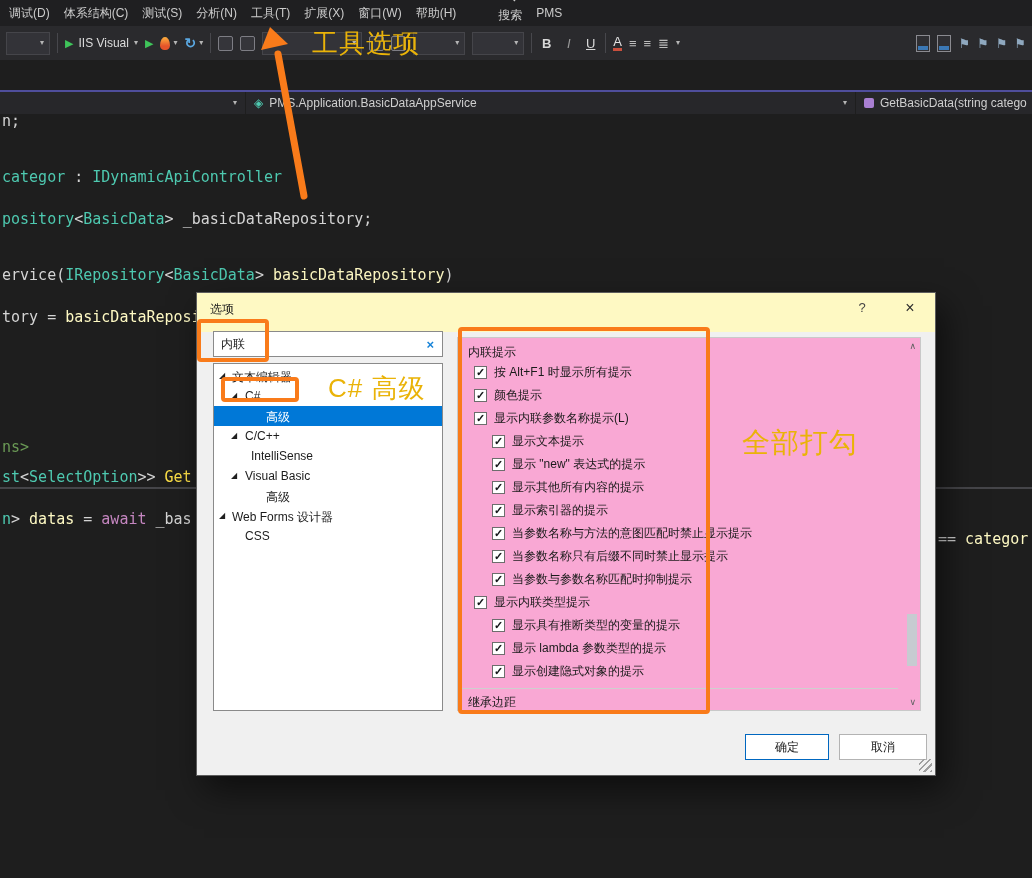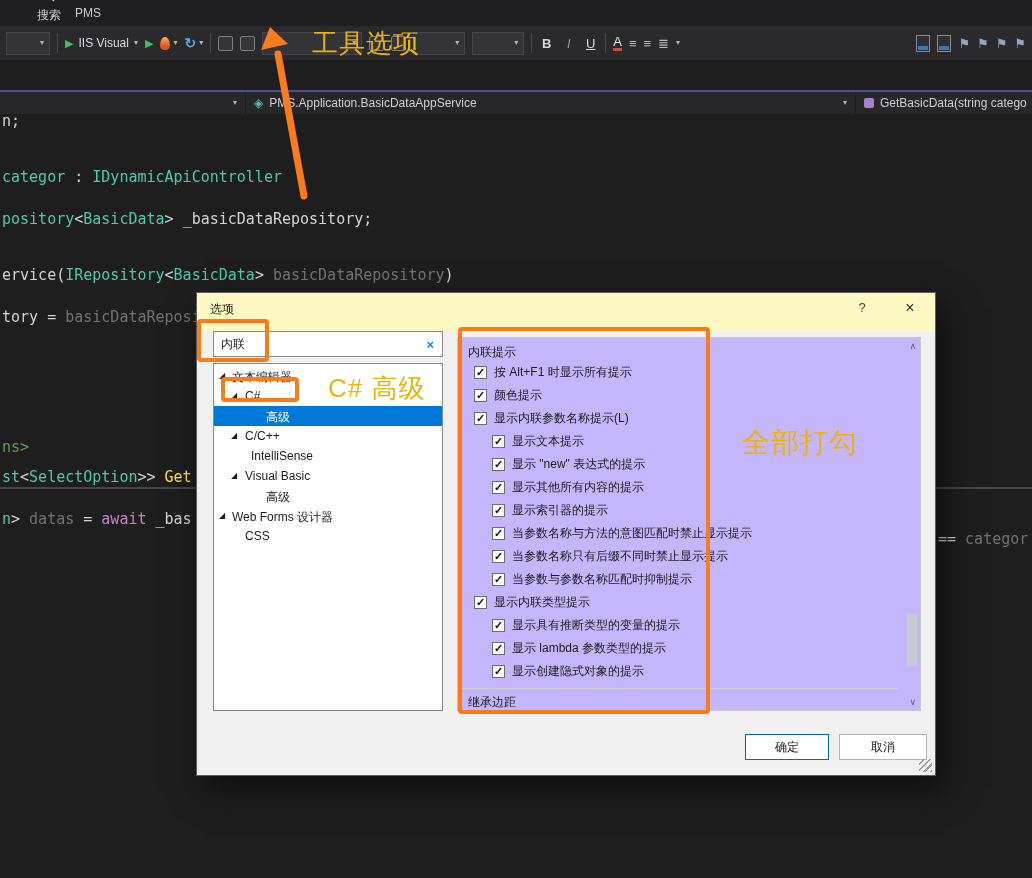--- a/index.html
+++ b/index.html
@@ -46,21 +46,21 @@
   .c2{width:610px;border-right:1px solid #1e1e1e;}
   .c2 .dd{margin-left:auto;}
   .c3{flex:1;overflow:hidden;}
   .cls-icon{color:#4ec9b0;font-size:12px;line-height:1;}
   .cube-icon{width:10px;height:10px;background:#a97fd2;border-radius:2px;flex:none;}
   .nav-text{white-space:nowrap;}
 
   
   .code-line{position:absolute;font-family:"DejaVu Sans Mono","Liberation Mono",monospace;
              font-size:15px;white-space:pre;z-index:2;}
-  .tok-plain{color:#d4d4d4}.tok-type{color:#4ec9b0}.tok-param{color:#737373}
+  .tok-plain{color:#d4d4d4}.tok-type{color:#4ec9b0}.tok-param{color:#fef9c3}
   .tok-method{color:#fde047}.tok-keyword{color:#c586c0}.tok-doc{color:#6a9955}
   .splitter{position:absolute;left:0;top:487px;width:100%;height:2px;background:#454549;z-index:3;}
 
   
   .dialog{position:absolute;left:196px;top:292px;width:740px;height:484px;background:#f0f0f0;
           border:1px solid #5d5d5d;box-shadow:8px 14px 32px rgba(0,0,0,.55);z-index:10;
           font-size:12px;color:#1b1b1b;box-sizing:border-box;}
   .dlg-titlebar{position:absolute;top:0;left:0;right:0;height:39px;background:#fef9c3;}
   .dlg-title{position:absolute;left:13px;top:8px;}
   .dlg-help{position:absolute;right:56px;top:4px;width:34px;height:22px;text-align:center;line-height:22px;color:#454545;font-size:13px;}
@@ -68,21 +68,21 @@
   .dlg-search{position:absolute;left:16px;top:38px;width:230px;height:26px;background:#fff;
               border:1px solid #8a8a8a;display:flex;align-items:center;box-sizing:border-box;}
   .search-text{flex:1;padding-left:7px;color:#1b1b1b;}
   .search-clear{padding-right:8px;color:#1683d8;font-size:13px;font-weight:bold;}
   .dlg-tree{position:absolute;left:16px;top:70px;width:230px;height:348px;background:#fff;
             border:1px solid #8a8a8a;box-sizing:border-box;overflow:hidden;}
   .tree-row{position:absolute;left:0;width:100%;height:20px;}
   .tree-row .expander{position:absolute;top:5px;font-size:8px;color:#1f1f1f;line-height:10px;}
   .tree-row .t-label{position:absolute;top:3px;white-space:nowrap;}
   .tree-row.selected{background:#0078d7;color:#ffffff;}
-  .dlg-panel{position:absolute;left:260px;top:44px;width:464px;height:374px;background:#c4b5fd;
+  .dlg-panel{position:absolute;left:260px;top:44px;width:464px;height:374px;background:#f9a8d4;
              border:1px solid #c9c9c9;box-sizing:border-box;}
   .panel-title{position:absolute;left:10px;top:6px;}
   .opt-row{position:absolute;display:flex;align-items:center;gap:7px;height:17px;white-space:nowrap;}
   .cb{width:13px;height:13px;border:1px solid #6d6d6d;background:#fff;box-sizing:border-box;
       display:flex;align-items:center;justify-content:center;flex:none;}
   .cb .mark{font-size:11px;font-weight:bold;color:#16161a;line-height:1;margin-top:-1px;}
   .panel-divider{position:absolute;left:4px;right:22px;top:350px;border-top:1px solid #cfcfcf;}
   .panel-title2{position:absolute;left:10px;top:356px;}
   .pscroll-up{position:absolute;right:4px;top:3px;color:#616161;font-size:9px;}
   .pscroll-down{position:absolute;right:4px;bottom:3px;color:#616161;font-size:9px;}
@@ -99,20 +99,30 @@
   .anno-text.big{font-size:28px;}
   .anno-box{position:absolute;border:4px solid #f97b1a;border-radius:4px;}
   .anno-arrow{position:absolute;left:0;top:0;}
 </style>
 </head>
 <body>
 
 <div class="screen">
 
   <div class="menubar">
+    <div class="menu-items">
+        <div class="menu-item">调试(D)</div>
+        <div class="menu-item">体系结构(C)</div>
+        <div class="menu-item">测试(S)</div>
+        <div class="menu-item">分析(N)</div>
+        <div class="menu-item">工具(T)</div>
+        <div class="menu-item">扩展(X)</div>
+        <div class="menu-item">窗口(W)</div>
+        <div class="menu-item">帮助(H)</div>
+      </div>
     <div class="menu-search">
       <svg width="12" height="12" viewBox="0 0 12 12">
         <circle cx="5" cy="5" r="3.4" fill="none" stroke="#c8c8c8" stroke-width="1.4"></circle>
         <line x1="7.8" y1="7.8" x2="11" y2="11" stroke="#c8c8c8" stroke-width="1.4"></line>
       </svg>
       <span>搜索</span>
       <span class="dd">▾</span>
     </div>
     <div class="menu-item">PMS</div>
   </div>

